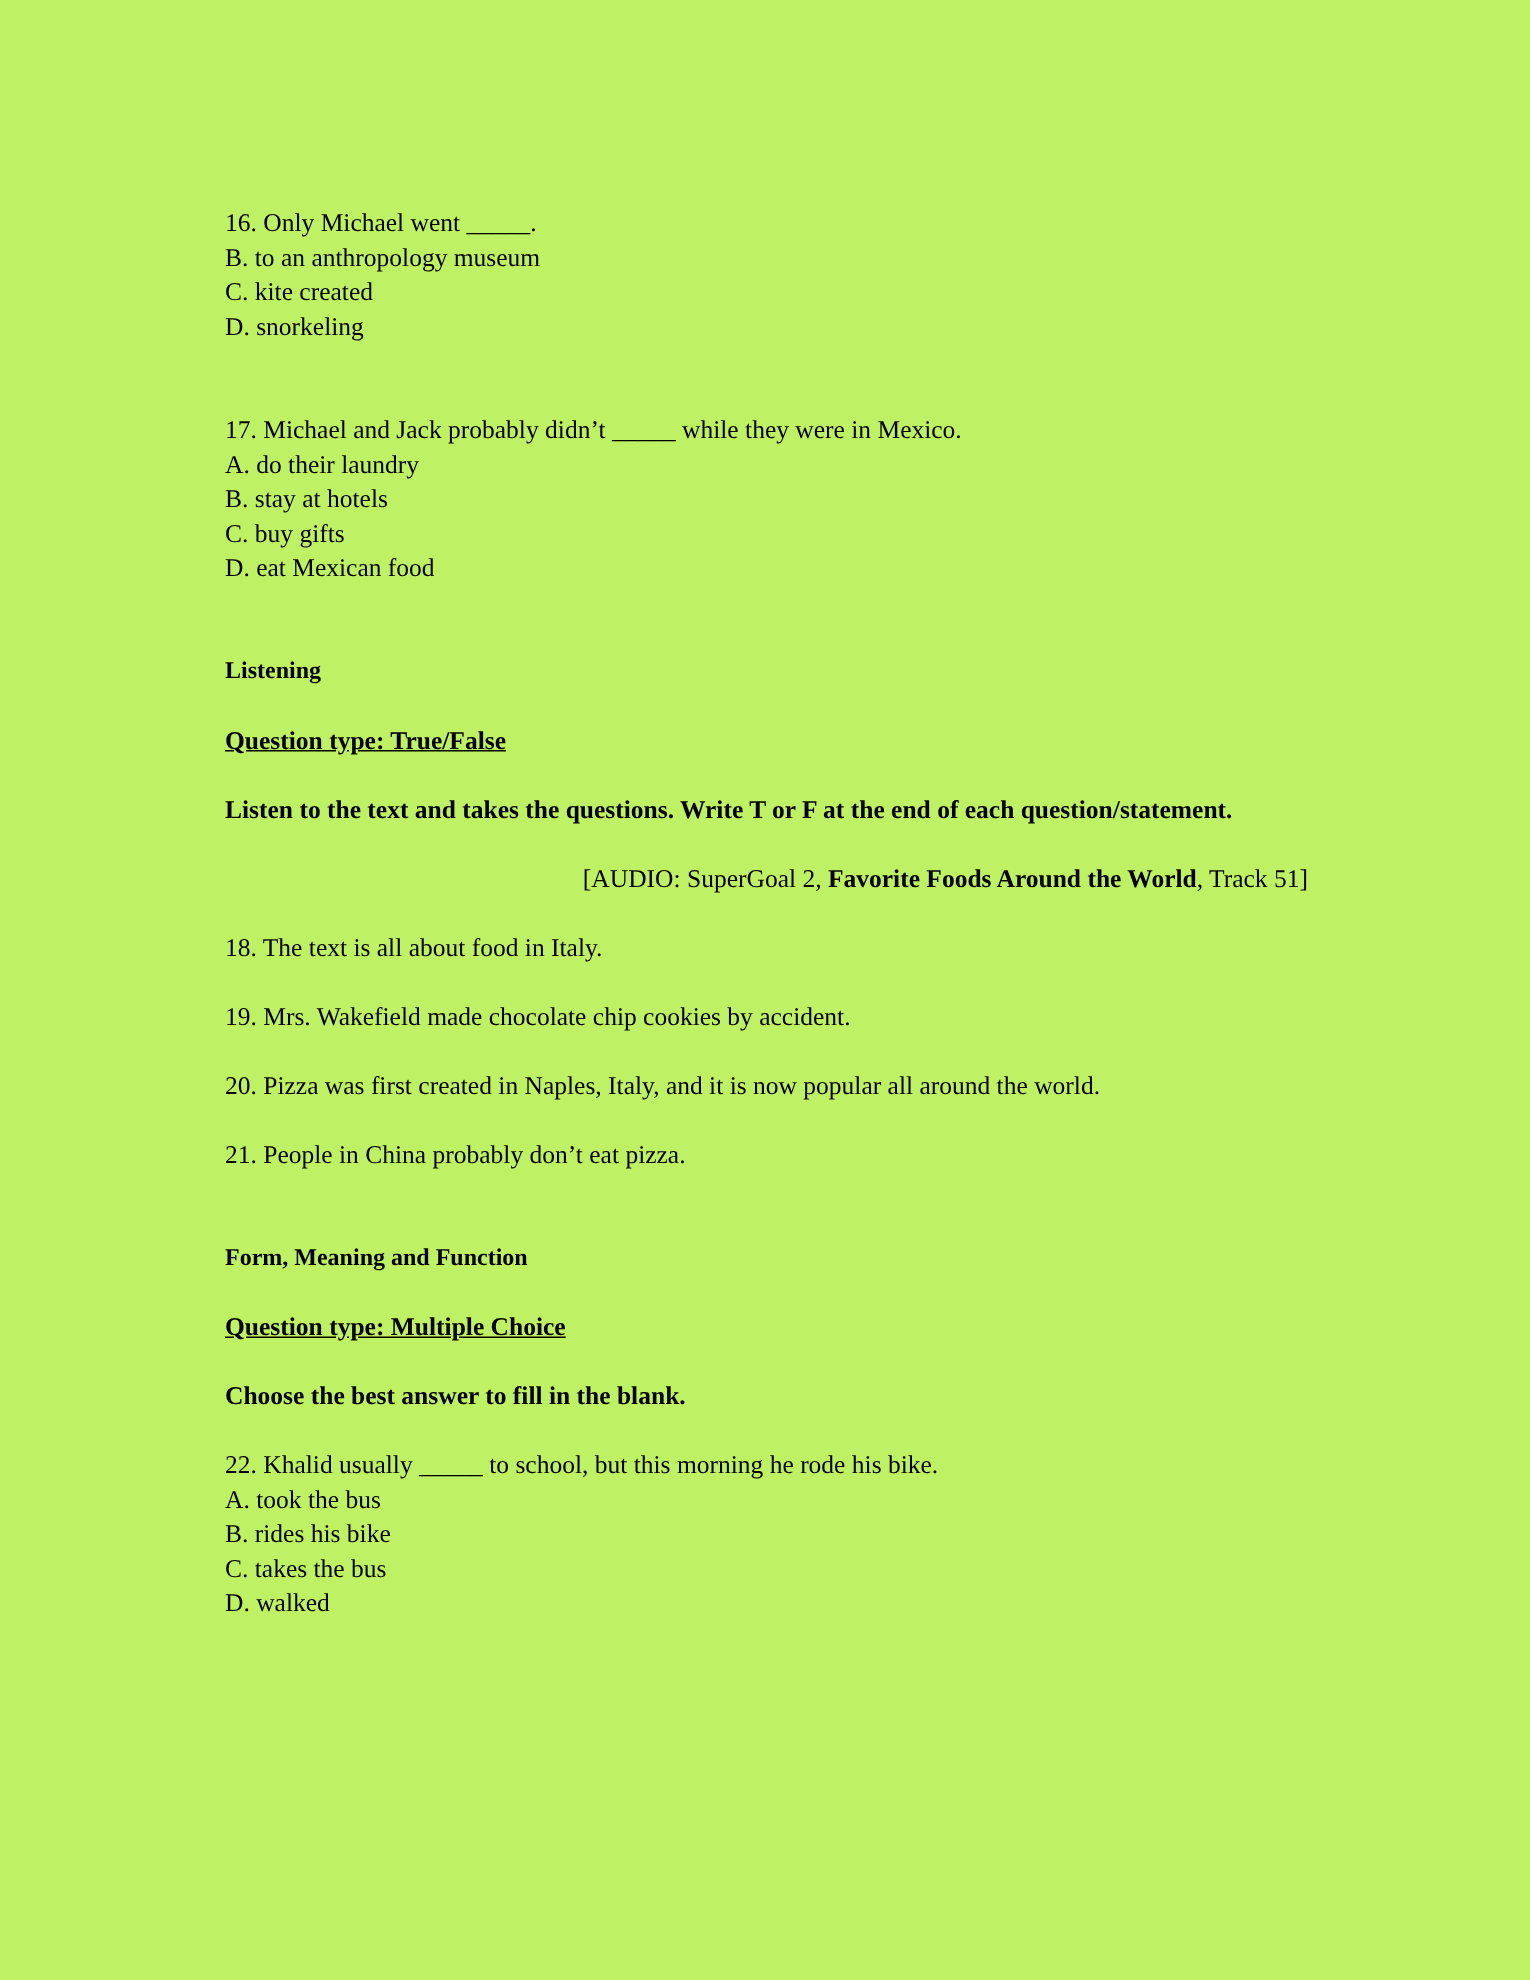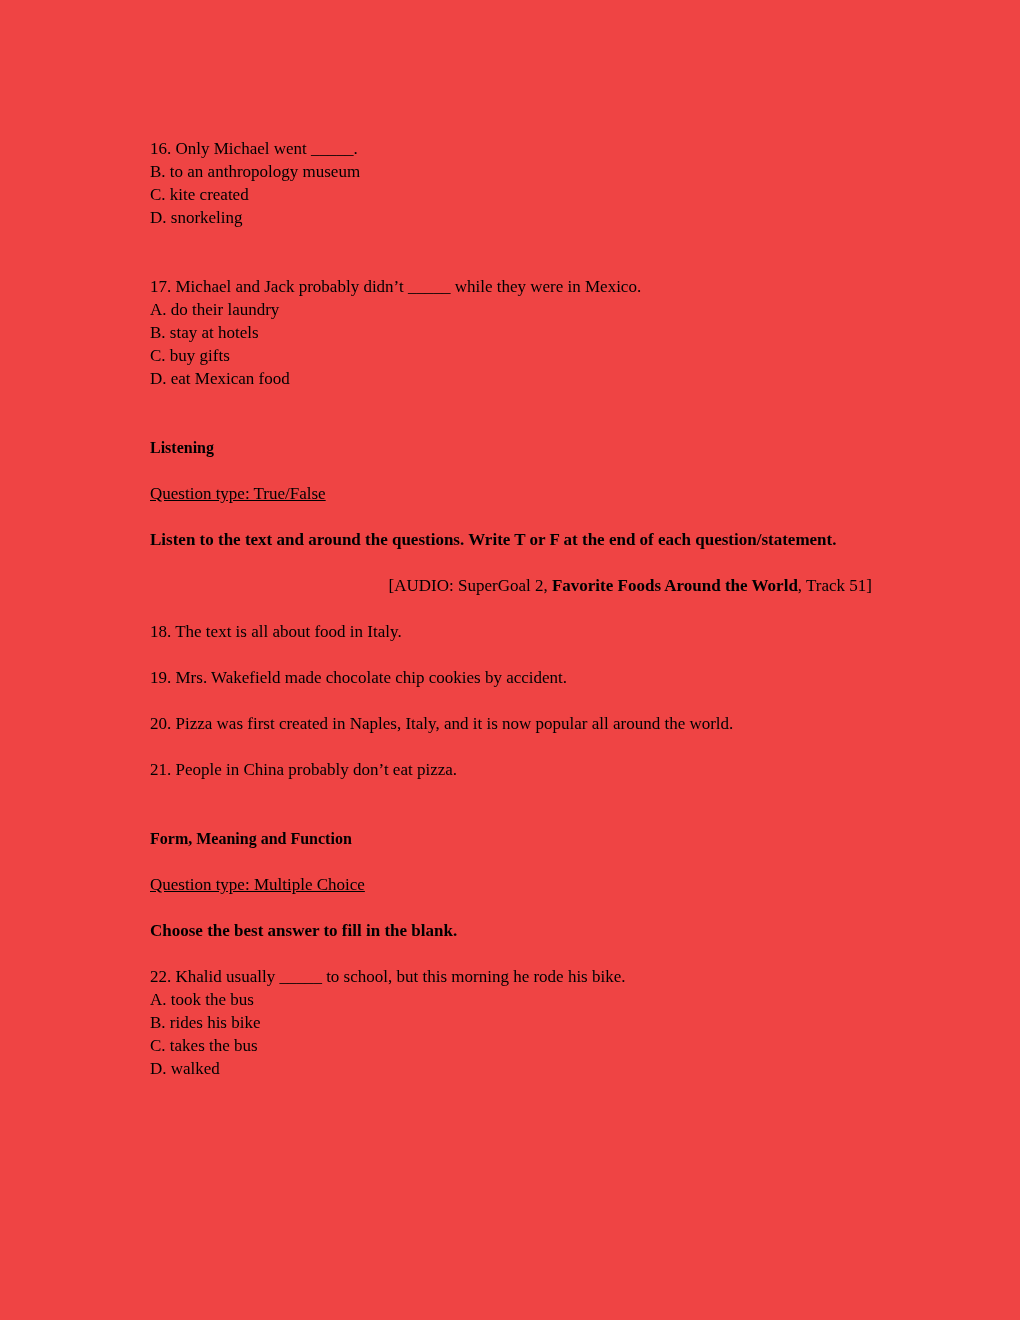--- a/index.html
+++ b/index.html
@@ -4,21 +4,21 @@
 <style>
   * { box-sizing: border-box; }
   html, body {
     margin: 0;
     padding: 0;
     background: #ffffff;
   }
   .page {
     width: 1020px;
     min-height: 1320px;
-    background: #ef4444;
+    background: #bef264;
     color: #000000;
     font-family: "Liberation Serif", "DejaVu Serif", serif;
     font-size: 17px;
     line-height: 23px;
     padding: 137px 148px 60px 150px;
   }
   .line {
     margin: 0;
   }
   .question-block {
@@ -29,20 +29,21 @@
   }
   .section-heading {
     font-weight: bold;
     font-size: 16px;
     line-height: 23px;
     margin: 46px 0 23px 0;
   }
   .question-type {
     text-decoration: underline;
     margin: 0 0 23px 0;
+    font-weight: bold;
   }
   .instruction {
     font-weight: bold;
     margin: 0 0 23px 0;
   }
   .audio-line {
     margin: 0 0 23px 0;
     text-align: right;
   }
   .bold {
@@ -69,21 +70,21 @@
     <div class="line">A. do their laundry</div>
     <div class="line">B. stay at hotels</div>
     <div class="line">C. buy gifts</div>
     <div class="line">D. eat Mexican food</div>
   </div>
 
   <div class="section-heading">Listening</div>
 
   <div class="question-type">Question type: True/False</div>
 
-  <div class="instruction">Listen to the text and around the questions. Write T or F at the end of each question/statement.</div>
+  <div class="instruction">Listen to the text and takes the questions. Write T or F at the end of each question/statement.</div>
 
   <div class="audio-line"><span>[AUDIO: SuperGoal 2, </span><span class="bold">Favorite Foods Around the World</span><span>, Track 51]</span></div>
 
   <div class="para">18. The text is all about food in Italy.</div>
   <div class="para">19. Mrs. Wakefield made chocolate chip cookies by accident.</div>
   <div class="para">20. Pizza was first created in Naples, Italy, and it is now popular all around the world.</div>
   <div class="last-item">21. People in China probably don’t eat pizza.</div>
 
   <div class="section-heading">Form, Meaning and Function</div>
 

